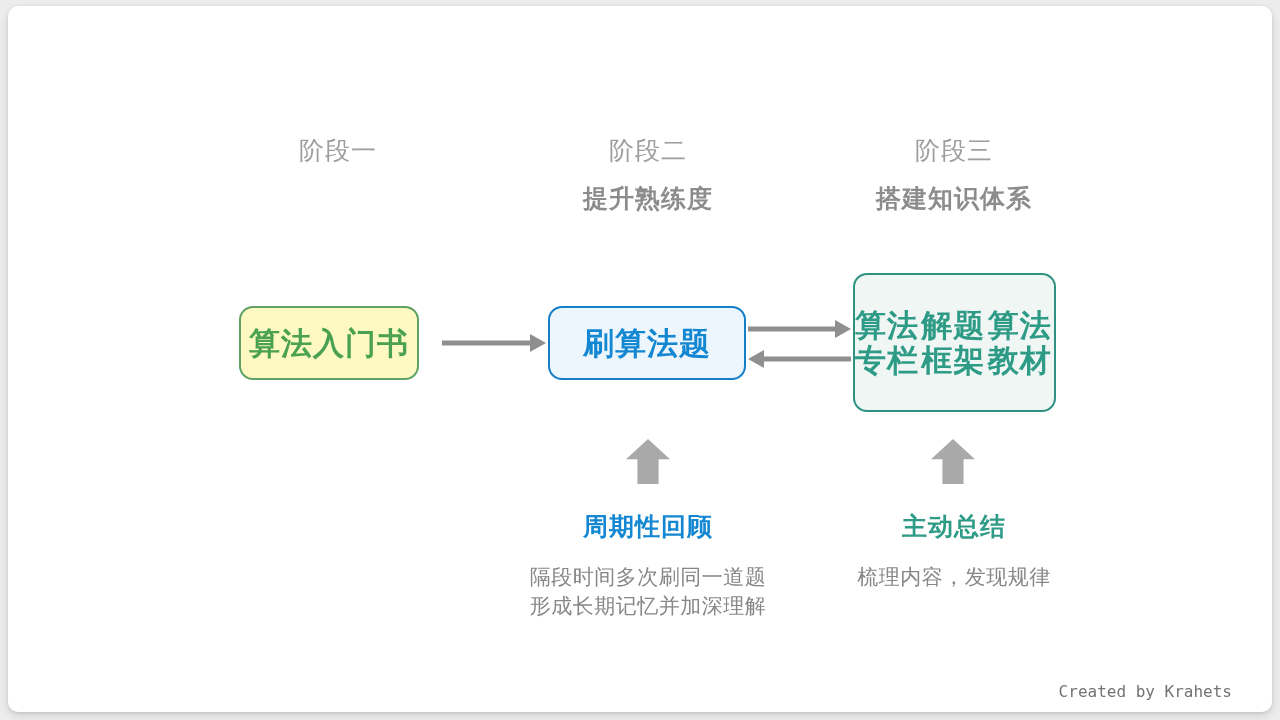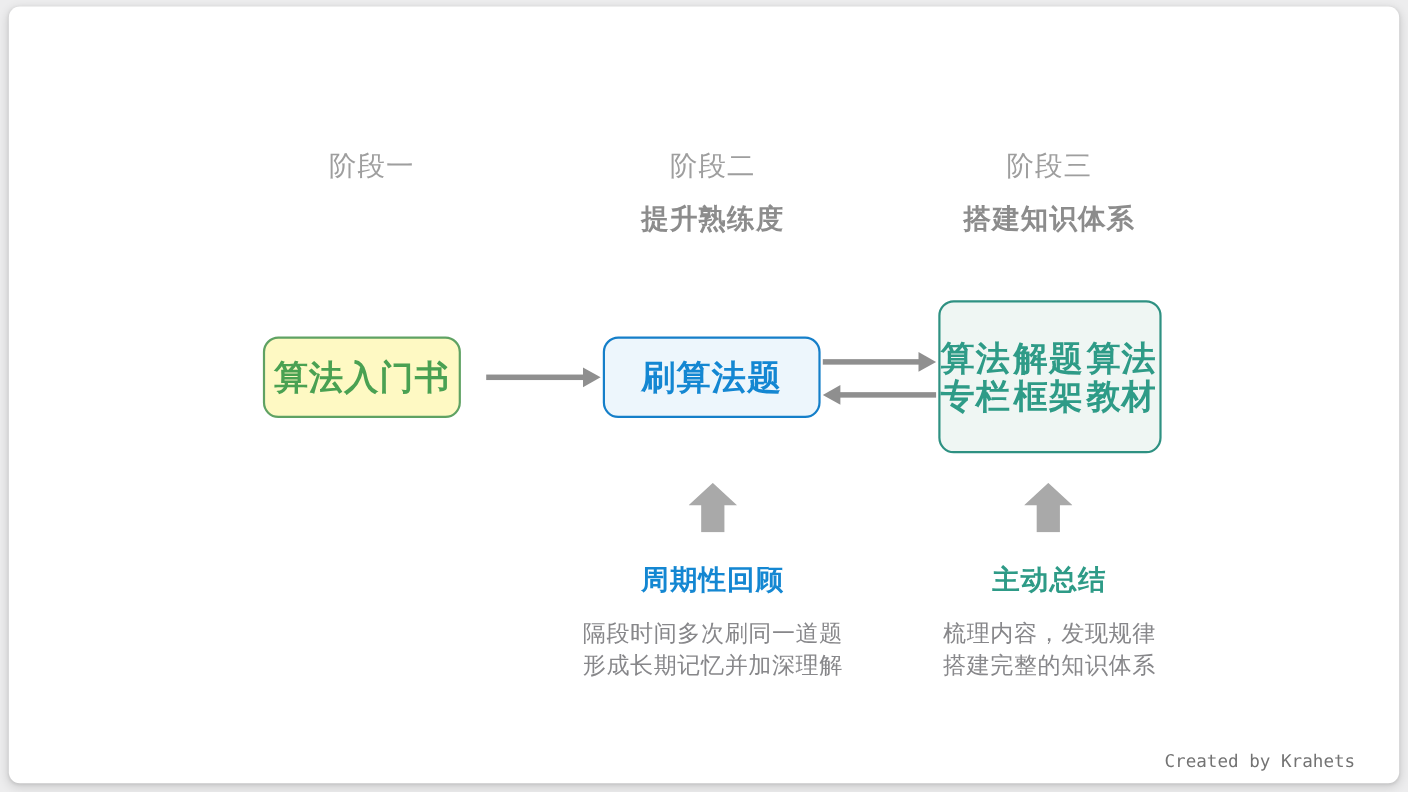--- a/index.html
+++ b/index.html
@@ -157,18 +157,17 @@
 
     <div class="ann-title" style="left: 490px; top: 504px; color: rgb(20, 135, 210);">周期性回顾</div>
     <div class="ann-desc" style="left:490px; top:556px;">
       <div>隔段时间多次刷同一道题</div>
       <div>形成长期记忆并加深理解</div>
     </div>
 
     <div class="ann-title" style="left: 796px; top: 504px; color: rgb(46, 155, 135); font-family: Liberation Serif, serif;">主动总结</div>
     <div class="ann-desc" style="left:796px; top:556px;">
       <div>梳理内容，发现规律</div>
-      <div>搭建完整的知识体系</div>
     </div>
 
     <div class="footer">Created by Krahets</div>
   </div>
 </div>
 
 </body></html>

